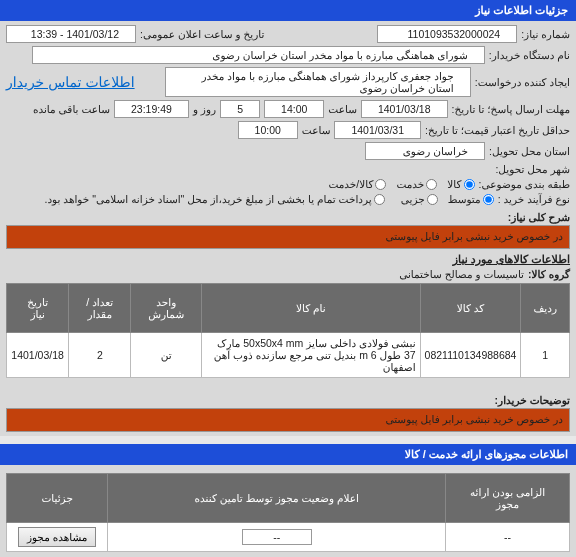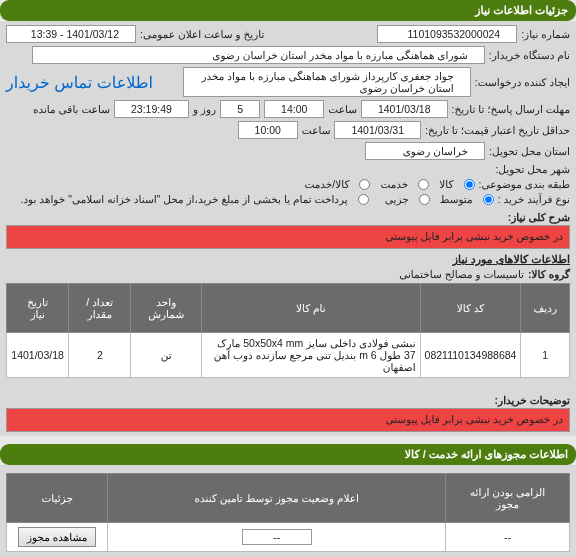--- a/index.html
+++ b/index.html
@@ -4,26 +4,25 @@
 <style>
   * { margin: 0; padding: 0; box-sizing: border-box; }
   body {
     font-family: Tahoma, Arial, sans-serif;
     font-size: 11px;
     background: #e8e8e8;
     color: #222;
     width: 576px;
   }
   .section-header {
-    background: #4d7c0f;
+    background: #1d4ed8;
     color: #fff;
     padding: 4px 8px;
     font-size: 11px;
     font-weight: bold;
-    border-radius: 9px;
   }
   .section-body {
     background: #d9d9d9;
     padding: 4px 6px;
   }
   .row {
     display: flex;
     align-items: center;
     gap: 4px;
     margin-bottom: 3px;
@@ -35,26 +34,26 @@
   }
   .field {
     background: #fff;
     border: 1px solid #999;
     padding: 2px 16px;
     font-size: 10.5px;
     min-height: 16px;
     display: inline-block;
   }
   .field-wide { flex: 1; min-width: 200px; margin-left: 26px; }
-  .link-blue { color: #0066cc; cursor: pointer; font-size: 16px; }
+  .link-blue { color: #0066cc; text-decoration: underline; cursor: pointer; font-size: 14px; }
   .radio-group { display: flex; gap: 10px; align-items: center; }
-  .radio-item { display: flex; align-items: center; gap: 10px; font-size: 10.5px; }
+  .radio-item { display: flex; align-items: center; gap: 2px; font-size: 10.5px; }
   input[type="radio"] { margin: 0; width: 11px; height: 11px; }
   .text-block {
-    background: #ef4444;
+    background: #c2410c;
     border: 1px solid #999;
     padding: 4px 6px;
     margin-top: 2px;
     font-size: 10.5px;
     min-height: 24px;
   }
   .subhead {
     font-weight: bold;
     text-decoration: underline;
     font-size: 11px;

